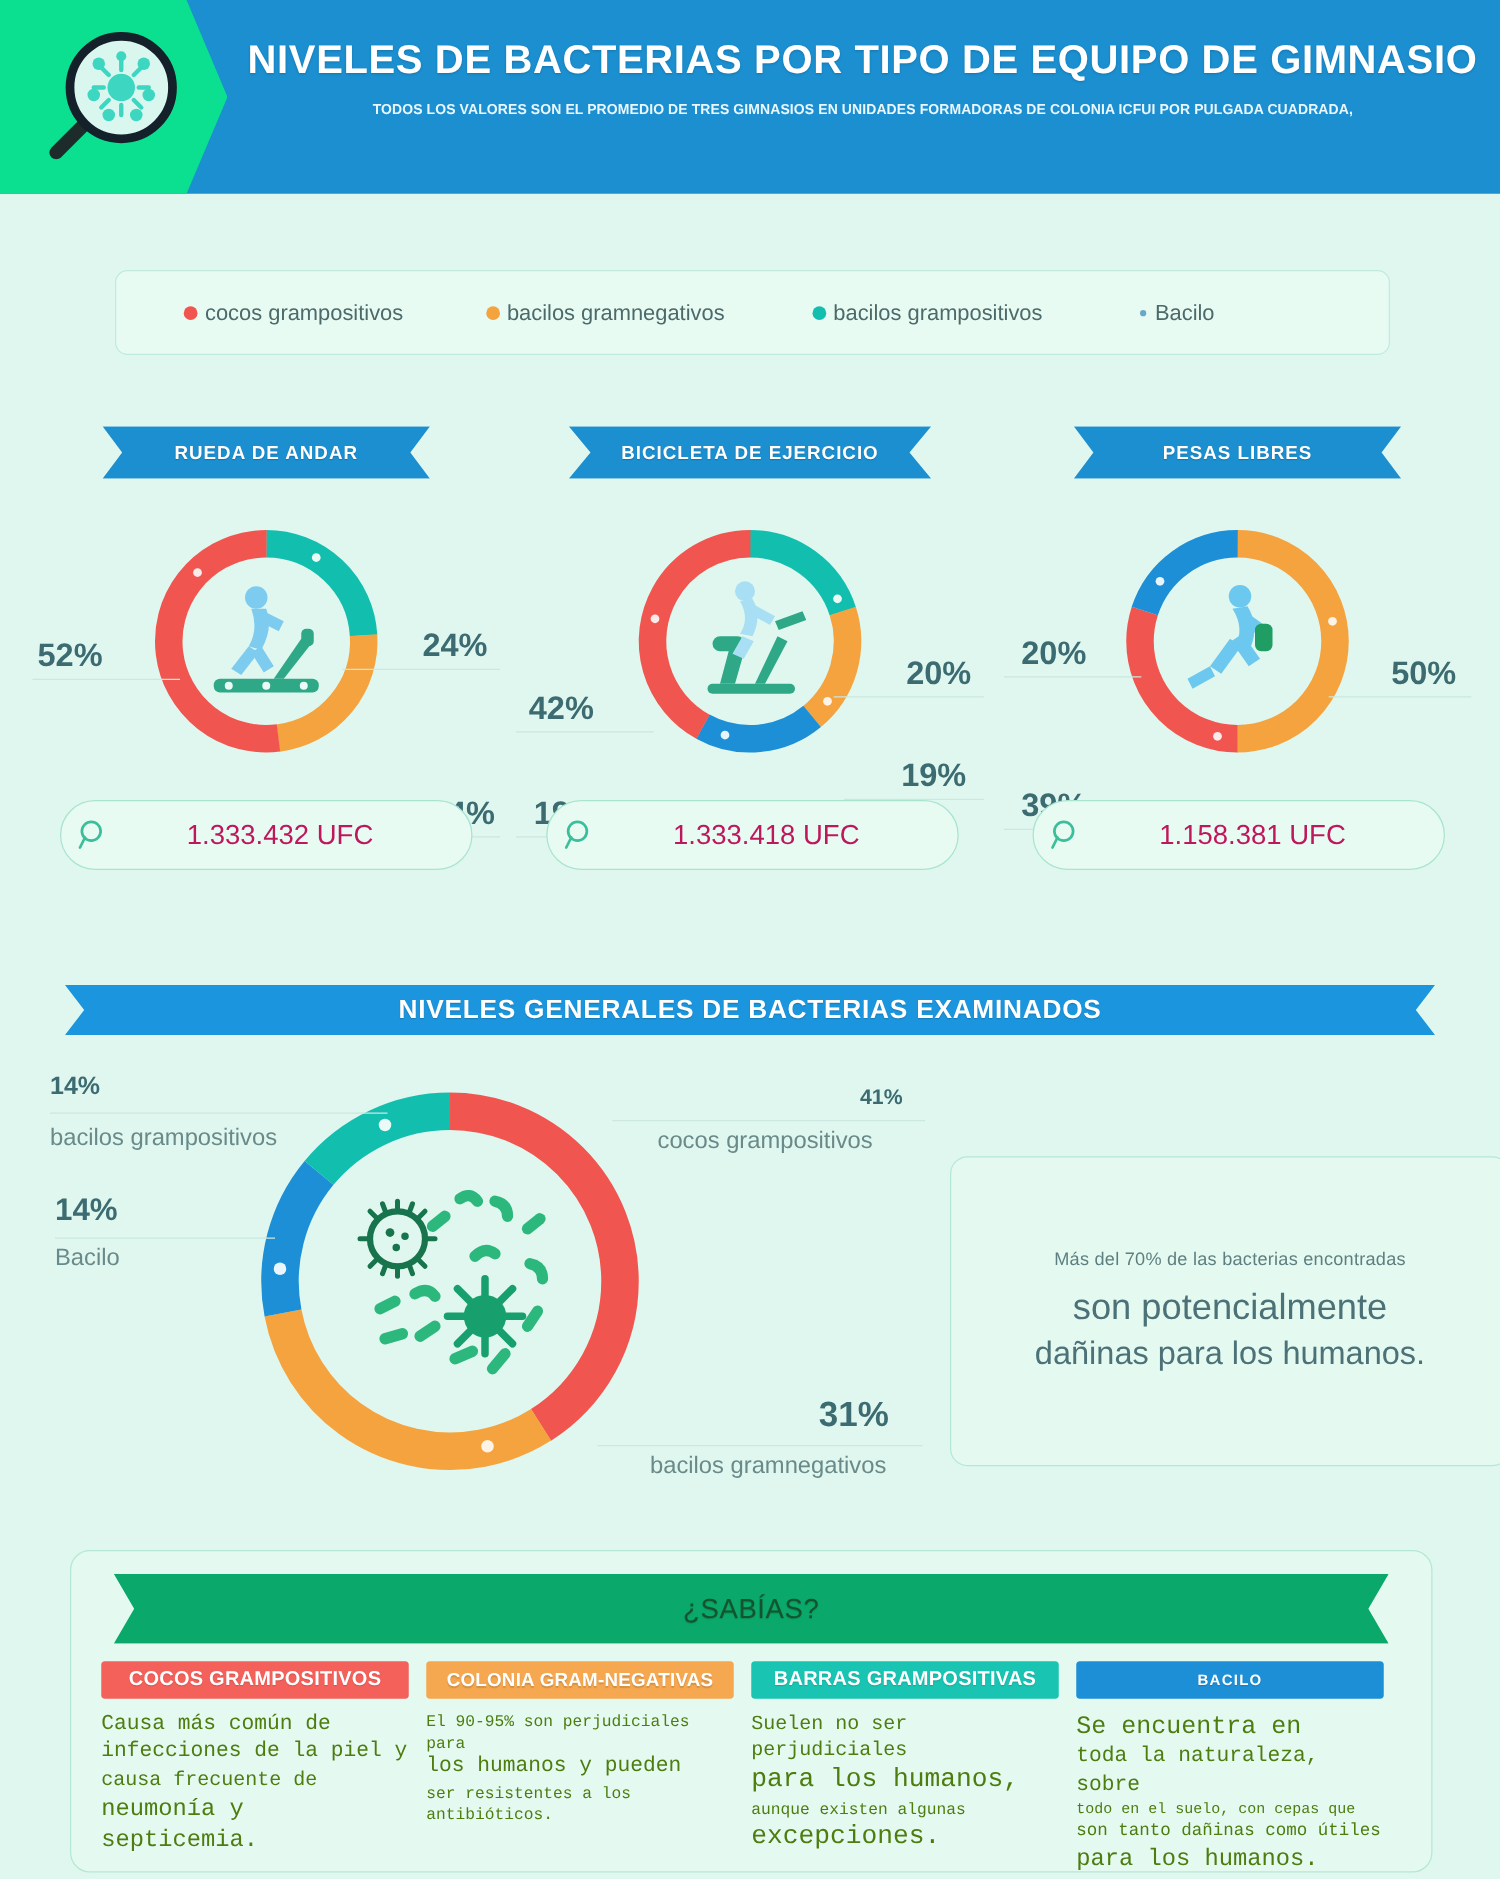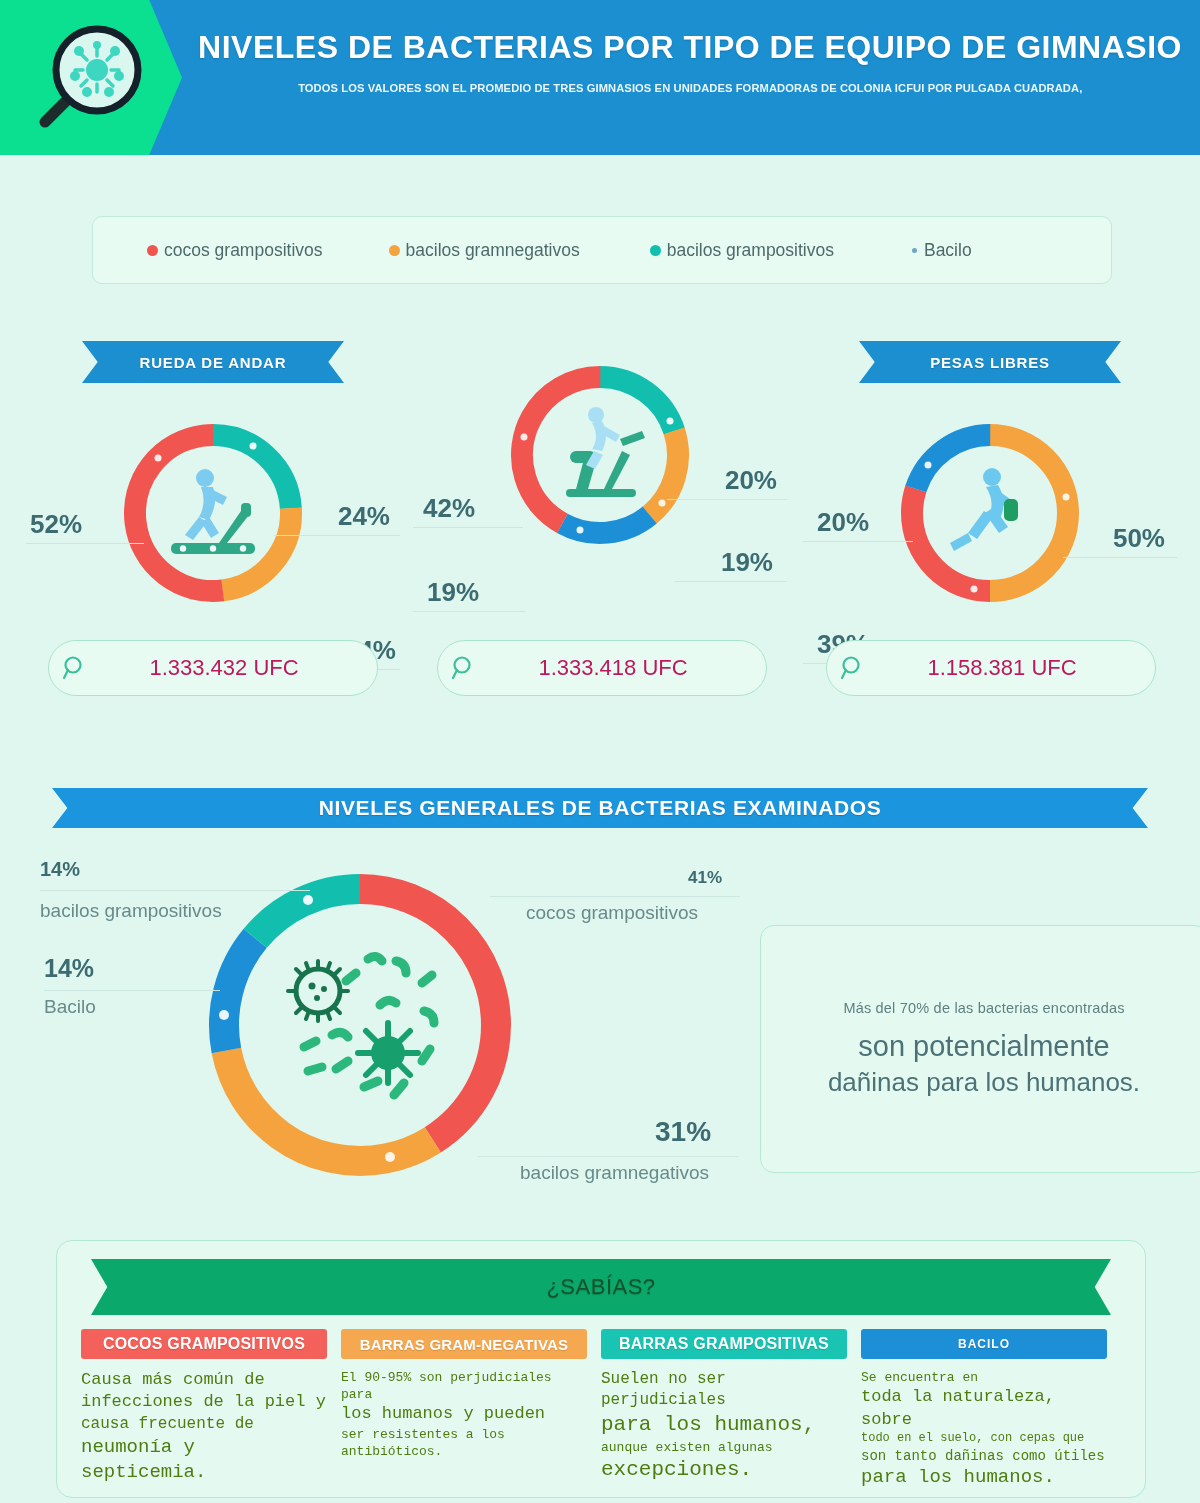--- a/index.html
+++ b/index.html
@@ -286,20 +286,24 @@
       <div class="pct" style="left:12px; top:96px;">52%</div>
       <div class="lead-line" style="left:8px; top:130px; width:118px;"></div>
       <div class="pct" style="right:18px; top:88px;">24%</div>
       <div class="lead-line" style="right:8px; top:122px; width:126px;"></div>
       <div class="pct" style="right:12px; top:222px;">24%</div>
       <div class="lead-line" style="right:8px; top:256px; width:120px;"></div>
     </div>
   </div>
 
   <div class="card c1">
+    <div class="ribbon-wrap w2">
+      <div class="ribbon-shape"></div>
+      <div class="ribbon-text">BICICLETA DE EJERCICIO</div>
+    </div>
     <div class="donut-area">
       <div class="donut">
         <svg width="200" height="200" viewBox="0 0 200 200">
           <g transform="translate(100,100)">
 
             <circle r="78" fill="none" stroke="#12BFAE" stroke-width="22" stroke-dasharray="98 392" transform="rotate(-90)"></circle>
             <circle r="78" fill="none" stroke="#F5A33E" stroke-width="22" stroke-dasharray="93.1 396.9" transform="rotate(-90) rotate(72)"></circle>
             <circle r="78" fill="none" stroke="#1C8FD6" stroke-width="22" stroke-dasharray="93.1 396.9" transform="rotate(-90) rotate(140.4)"></circle>
             <circle r="78" fill="none" stroke="#F0564F" stroke-width="22" stroke-dasharray="205.8 284.2" transform="rotate(-90) rotate(208.8)"></circle>
             <circle cx="70" cy="-34" r="3.5" fill="#eafaf7"></circle>
@@ -518,37 +522,37 @@
     <div class="fact">
       <div class="fact-chip" style="background:#F4615A">COCOS GRAMPOSITIVOS</div>
       <div class="fact-line" style="font-size:17px">Causa más común de</div>
       <div class="fact-line" style="font-size:17px">infecciones de la piel y</div>
       <div class="fact-line" style="font-size:16px">causa frecuente de</div>
       <div class="fact-line" style="font-size:19px">neumonía y</div>
       <div class="fact-line" style="font-size:19px">septicemia.</div>
     </div>
 
     <div class="fact">
-      <div class="fact-chip" style="background:#F5A850; font-size:15px">BARRAS GRAM-NEGATIVAS</div>
+      <div class="fact-chip" style="background:#F5A850; font-size:15px">COLONIA GRAM-NEGATIVAS</div>
       <div class="fact-line" style="font-size:13px">El 90-95% son perjudiciales para</div>
       <div class="fact-line" style="font-size:17px">los humanos y pueden</div>
       <div class="fact-line" style="font-size:13px">ser resistentes a los antibióticos.</div>
     </div>
 
     <div class="fact">
       <div class="fact-chip" style="background:#19C4B3">BARRAS GRAMPOSITIVAS</div>
       <div class="fact-line" style="font-size:16px">Suelen no ser perjudiciales</div>
       <div class="fact-line" style="font-size:21px">para los humanos,</div>
       <div class="fact-line" style="font-size:13px">aunque existen algunas</div>
       <div class="fact-line" style="font-size:21px">excepciones.</div>
     </div>
 
     <div class="fact">
       <div class="fact-chip small-t" style="background:#1C8FD6">BACILO</div>
-      <div class="fact-line" style="font-size:13px">Se encuentra en</div>
+      <div class="fact-line" style="font-size:20px">Se encuentra en</div>
       <div class="fact-line" style="font-size:17px">toda la naturaleza, sobre</div>
       <div class="fact-line" style="font-size:12px">todo en el suelo, con cepas que</div>
       <div class="fact-line" style="font-size:14px">son tanto dañinas como útiles</div>
       <div class="fact-line" style="font-size:19px">para los humanos.</div>
     </div>
 
   </div>
 </div>
 
 </body></html>

